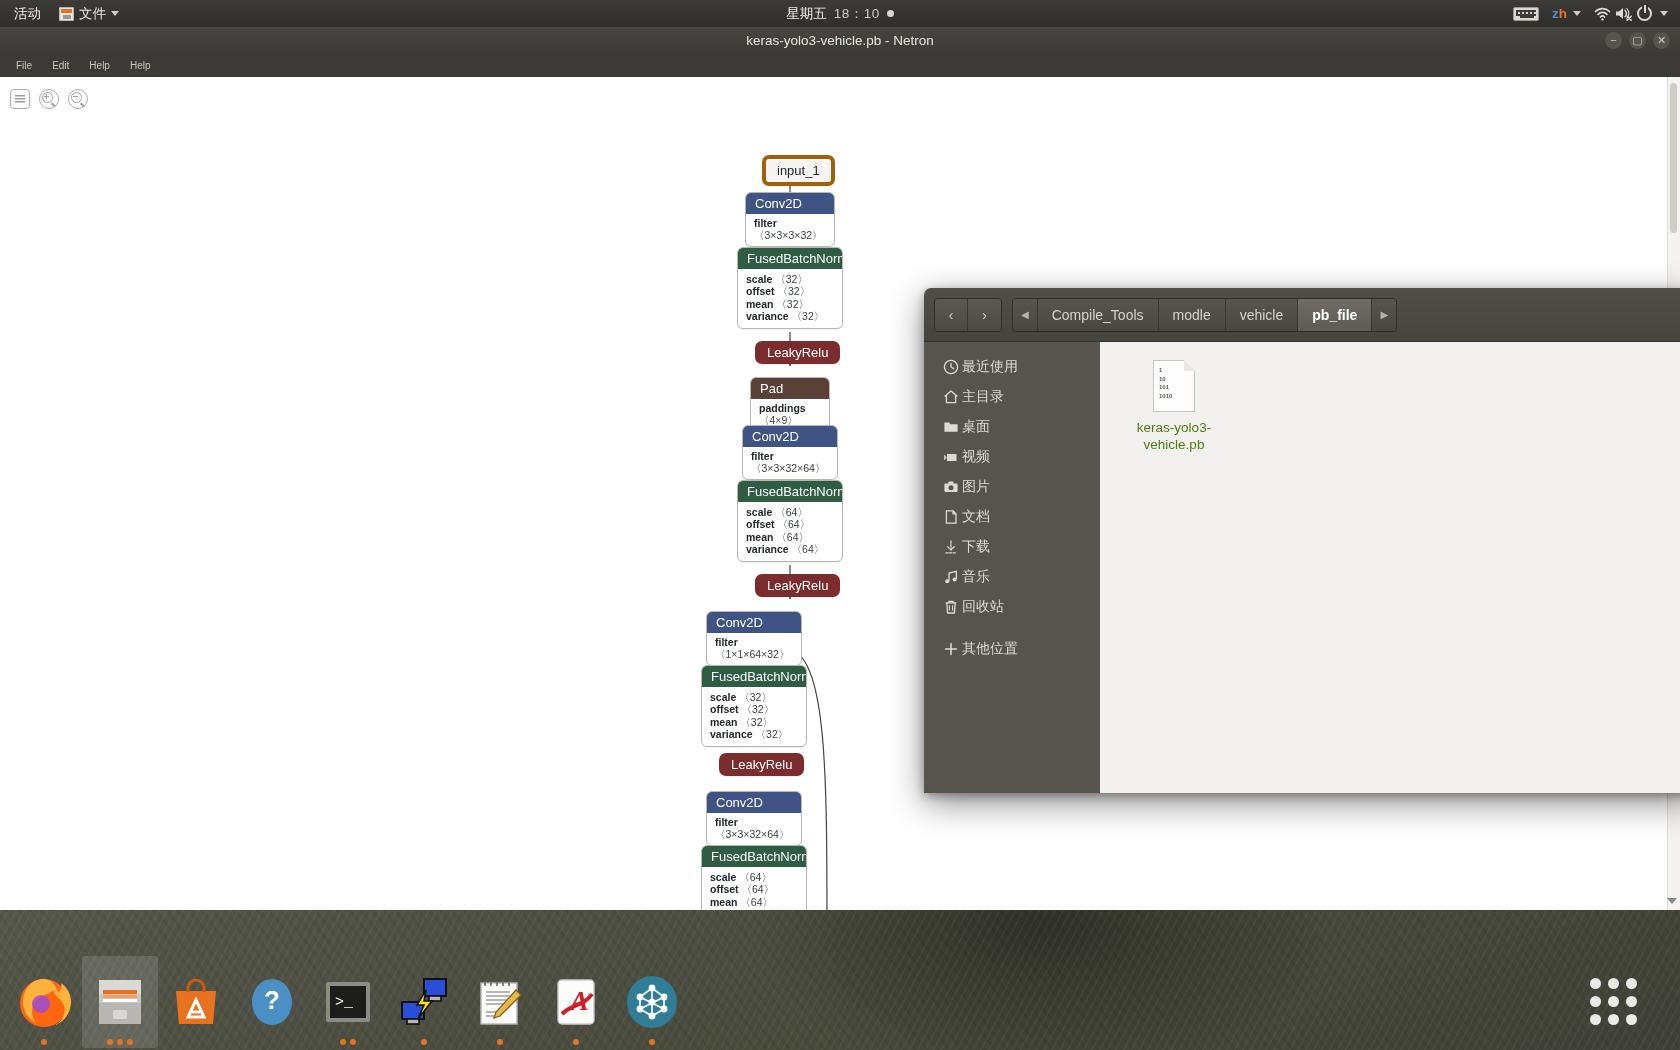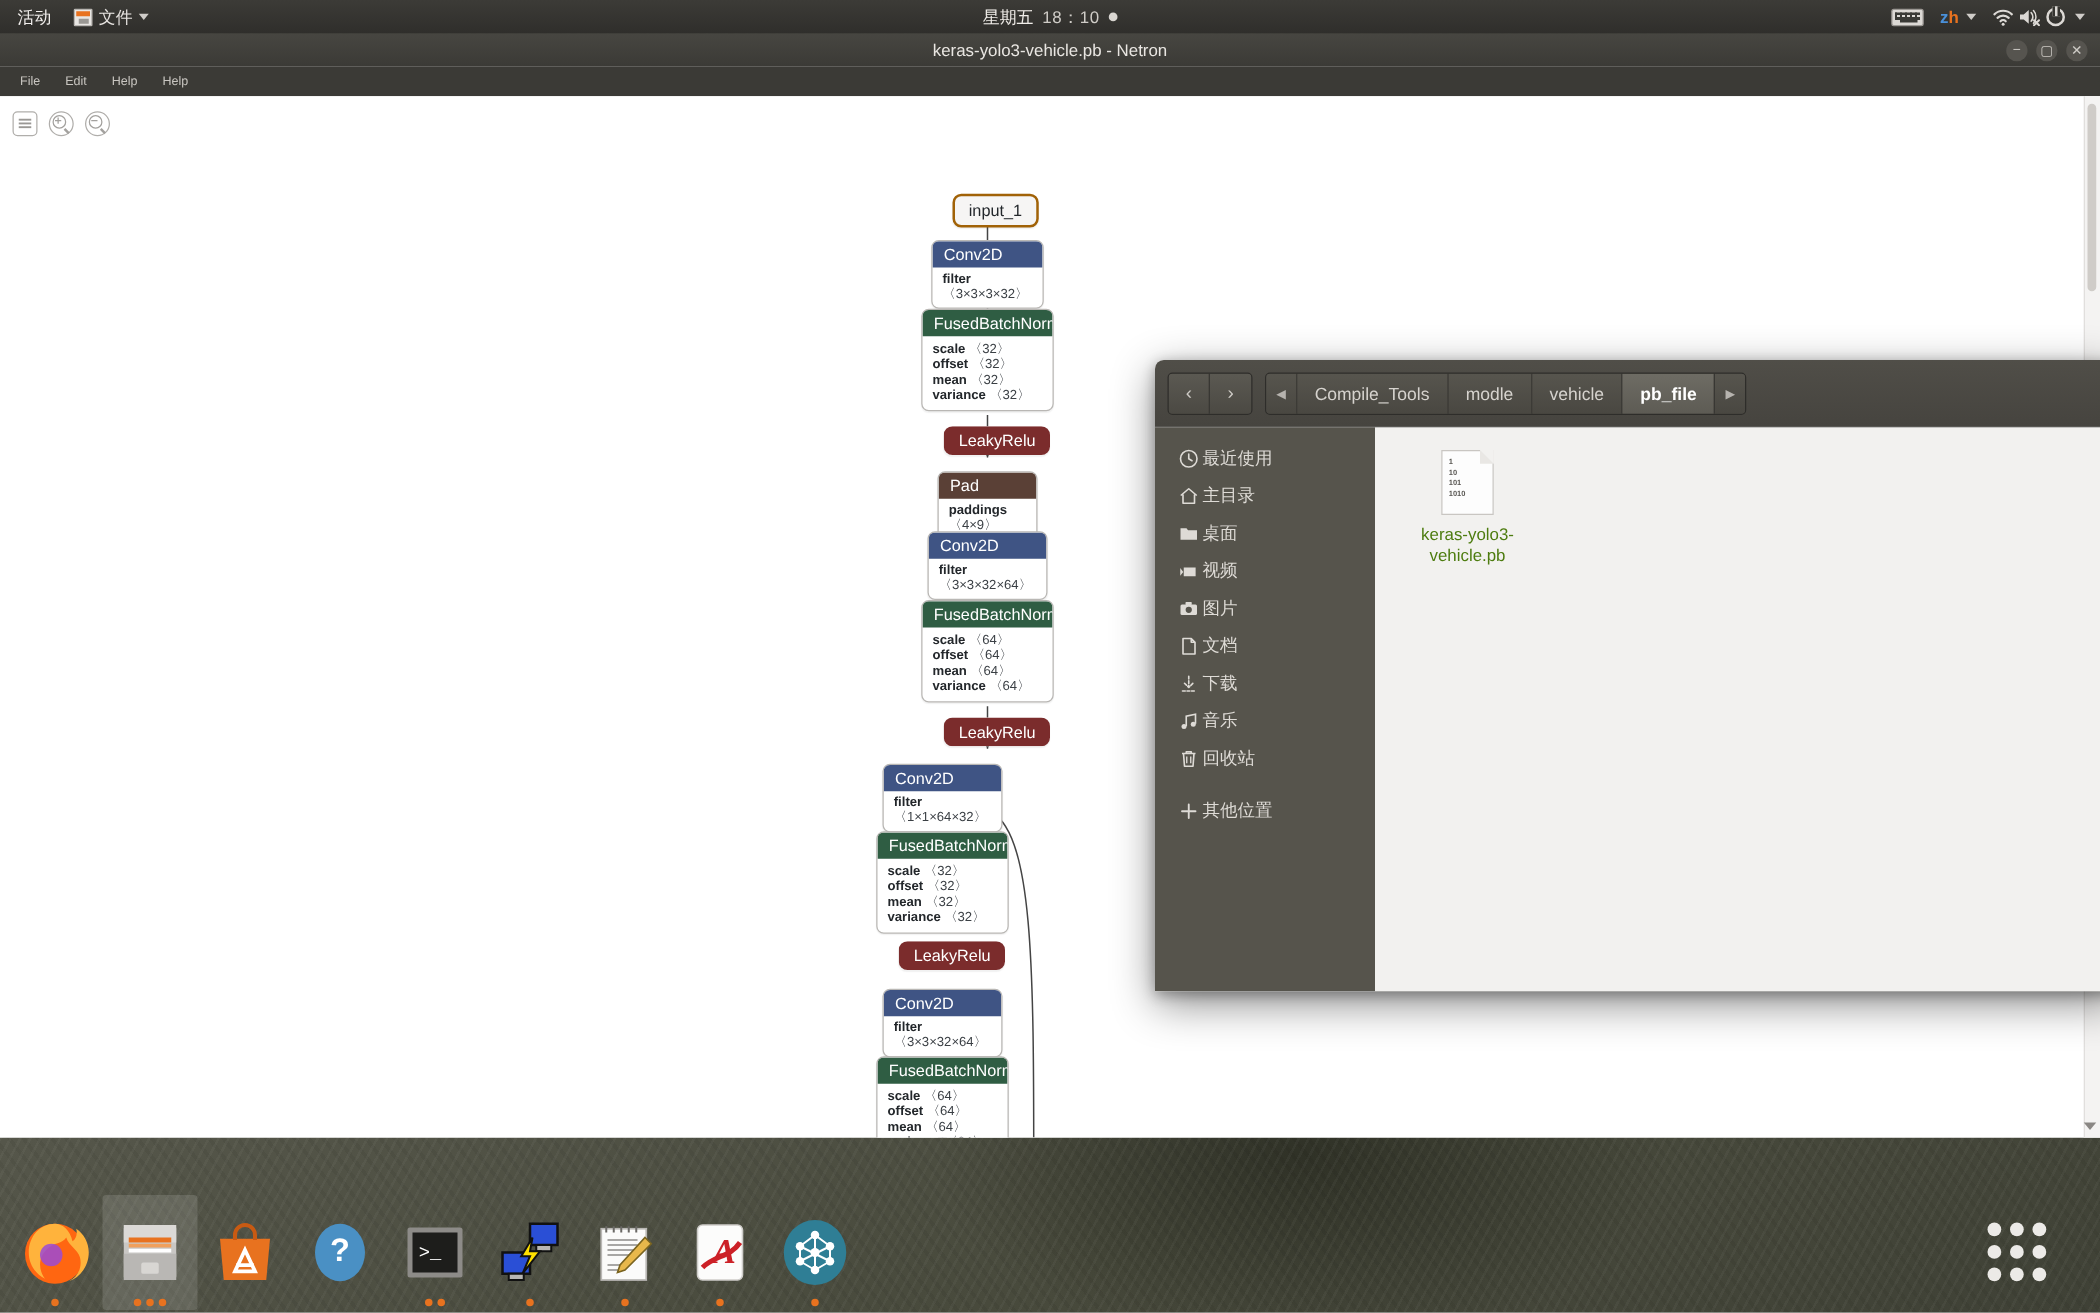--- a/index.html
+++ b/index.html
@@ -110,21 +110,21 @@
   .node .attrs{ padding:4px 8px 5px 8px; font-size:10.5px; color:#23272b; line-height:1.18; }
   .node .attrs .k{ font-weight:bold; }
   .node .attrs .v{ color:#3a3f44; }
   .node.one .attrs{ padding:3px 8px 4px 8px; }
   .hdr.conv{ background:#3f5484; }
   .hdr.bn{ background:#2f5d43; }
   .node.pill{ border:none; border-radius:7px; }
   .node.pill .hdr{ padding:4px 12px; text-align:center; }
   .hdr.relu{ background:#7b2c2c; }
   .hdr.pad{ background:#5a4036; }
-  .node.input{ border:2px solid #a16207; border-radius:7px; background:#f6f5f4; }
+  .node.input{ border:4px solid #a16207; border-radius:7px; background:#f6f5f4; }
   .node.input .lbl{ padding:4px 11px; font-size:13px; color:#23272b; }
 
   
   #vscroll{ position:absolute; right:0; top:50px; bottom:0; width:13px; background:#f4f3f2; border-left:1px solid #e1dfdd; }
   #vthumb{ position:absolute; right:3px; top:6px; width:7px; height:150px; background:#cfccc8; border-radius:4px; }
   #vdown{ position:absolute; right:3px; bottom:6px; width:0;height:0;
           border-left:5px solid transparent;border-right:5px solid transparent;border-top:6px solid #8a8784; }
 
   
   #filedlg{

